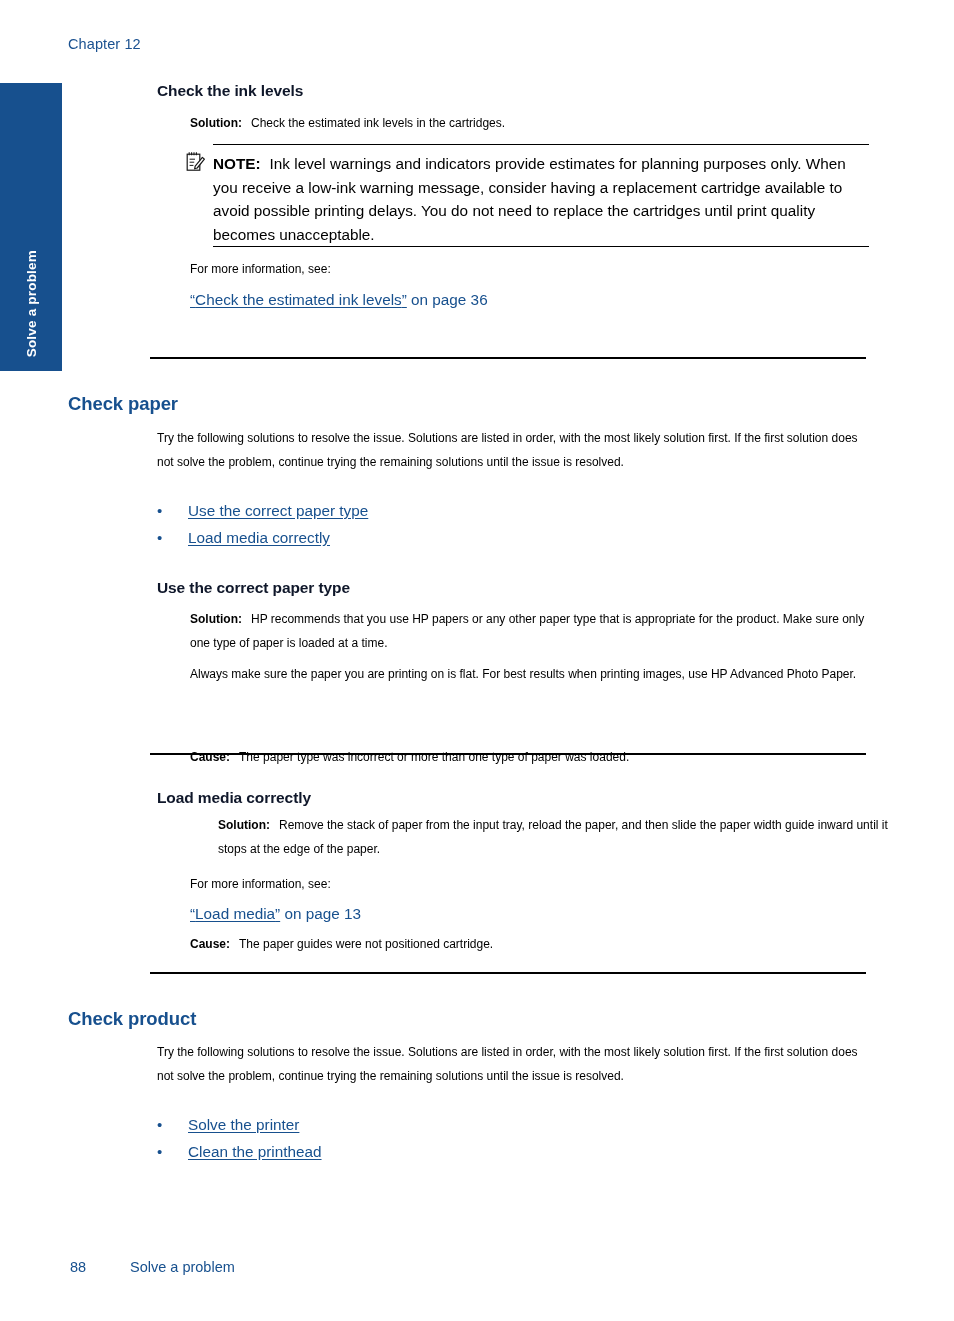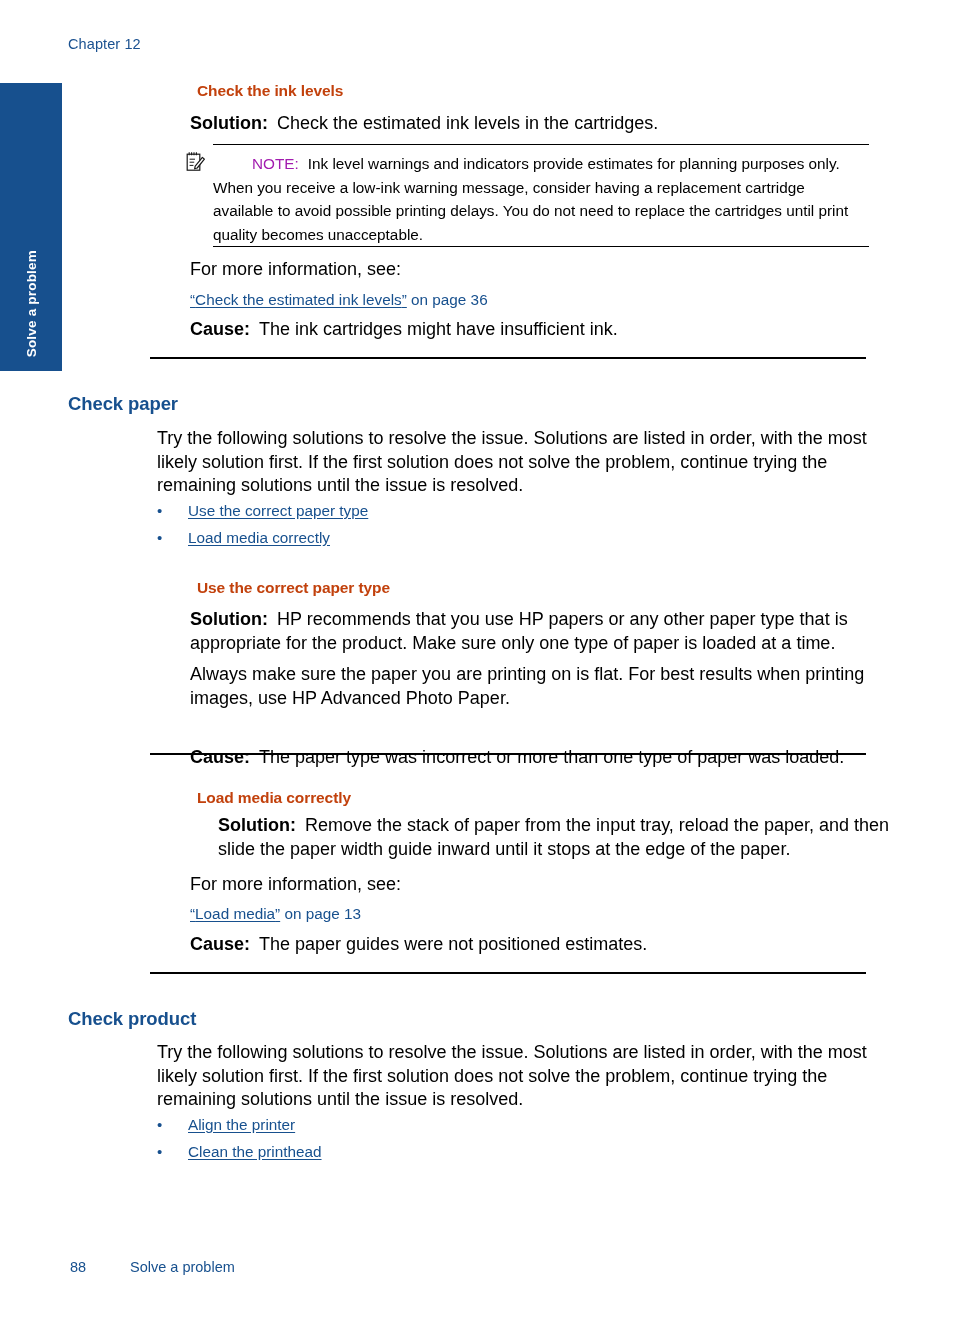--- a/index.html
+++ b/index.html
@@ -57,30 +57,29 @@
     font-size: 18.5px;
     font-weight: bold;
     color: #17508e;
     letter-spacing: -0.1px;
   }
   .h2 {
     position: absolute;
     left: 157px;
     font-size: 15.5px;
     font-weight: bold;
-    color: #c2410c;
+    color: #0f172a;
     letter-spacing: -0.1px;
-    margin-left: 40px;
   }
 
   .para {
     position: absolute;
     left: 157px;
     width: 712px;
-    font-size: 18px;
+    font-size: 12px;
     line-height: 23.6px;
     color: #000000;
     text-align: left;
   }
   .para.indent2 {
     left: 190px;
     width: 679px;
   }
   .para b { font-weight: bold; }
 
@@ -144,23 +143,22 @@
   }
 
   .note-block {
     position: absolute;
     left: 213px;
     width: 656px;
     font-size: 15.3px;
     line-height: 23.6px;
   }
   .note-label {
-    font-weight: normal;
-    color: #a21caf;
-    margin-left: 39px;
+    font-weight: bold;
+    color: #000000;
   }
 
   
   .footer {
     position: absolute;
     top: 1259px;
     font-size: 14.5px;
     color: #17508e;
   }
   .footer-pageno { left: 70px; }
@@ -204,23 +202,20 @@
   </div>
 
   <div class="rule note" style="top:246px;"></div>
 
   <div class="para indent2" style="top:258px;">For more information, see:</div>
 
   <div class="xref" style="top:288px;">
     <span class="u">“</span><span class="u">Check the estimated ink levels</span><span class="u">”</span><span> on page 36</span>
   </div>
 
-  <div class="para indent2" style="top:318px;">
-    <b>Cause:</b><span class="lead-gap"></span><span>The ink cartridges might have insufficient ink.</span>
-  </div>
 
   <div class="rule section" style="top:357px;"></div>
 
   <div class="h1" style="top:393px;">Check paper</div>
 
   <div class="para" style="top:427px;">Try the following solutions to resolve the issue. Solutions are listed in order, with the most likely solution first. If the first solution does not solve the problem, continue trying the remaining solutions until the issue is resolved.</div>
 
   <div class="bullet-row" style="top:500px;">
     <span class="bullet-dot">•</span>
     <span class="bullet-link">Use the correct paper type</span>
@@ -251,32 +246,32 @@
     <b>Solution:</b><span class="lead-gap"></span><span>Remove the stack of paper from the input tray, reload the paper, and then slide the paper width guide inward until it stops at the edge of the paper.</span>
   </div>
 
   <div class="para indent2" style="top:873px;">For more information, see:</div>
 
   <div class="xref" style="top:902px;">
     <span class="u">“</span><span class="u">Load media</span><span class="u">”</span><span> on page 13</span>
   </div>
 
   <div class="para indent2" style="top:933px;">
-    <b>Cause:</b><span class="lead-gap"></span><span>The paper guides were not positioned estimates.</span>
+    <b>Cause:</b><span class="lead-gap"></span><span>The paper guides were not positioned cartridge.</span>
   </div>
 
   <div class="rule section" style="top:972px;"></div>
 
   <div class="h1" style="top:1008px;">Check product</div>
 
   <div class="para" style="top:1041px;">Try the following solutions to resolve the issue. Solutions are listed in order, with the most likely solution first. If the first solution does not solve the problem, continue trying the remaining solutions until the issue is resolved.</div>
 
   <div class="bullet-row" style="top:1114px;">
     <span class="bullet-dot">•</span>
-    <span class="bullet-link">Align the printer</span>
+    <span class="bullet-link">Solve the printer</span>
   </div>
 
   <div class="bullet-row" style="top:1141px;">
     <span class="bullet-dot">•</span>
     <span class="bullet-link">Clean the printhead</span>
   </div>
 
   <div class="footer footer-pageno">88</div>
   <div class="footer footer-title">Solve a problem</div>
 

